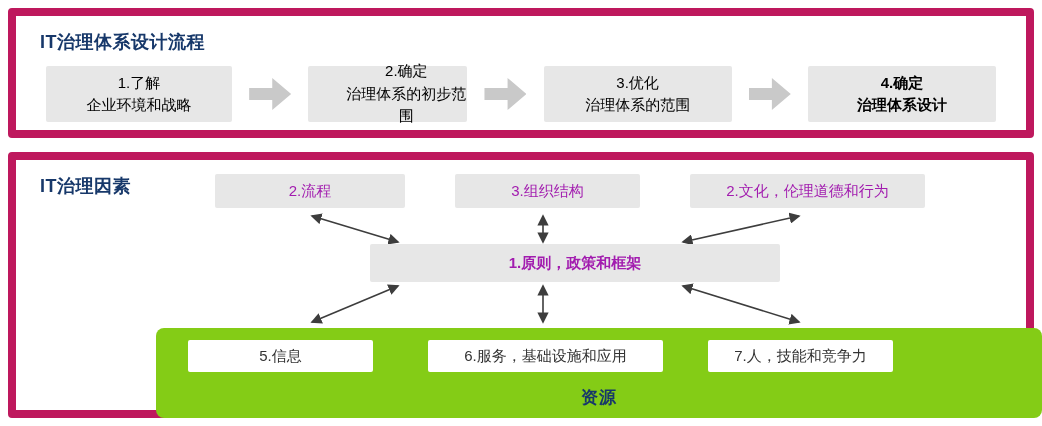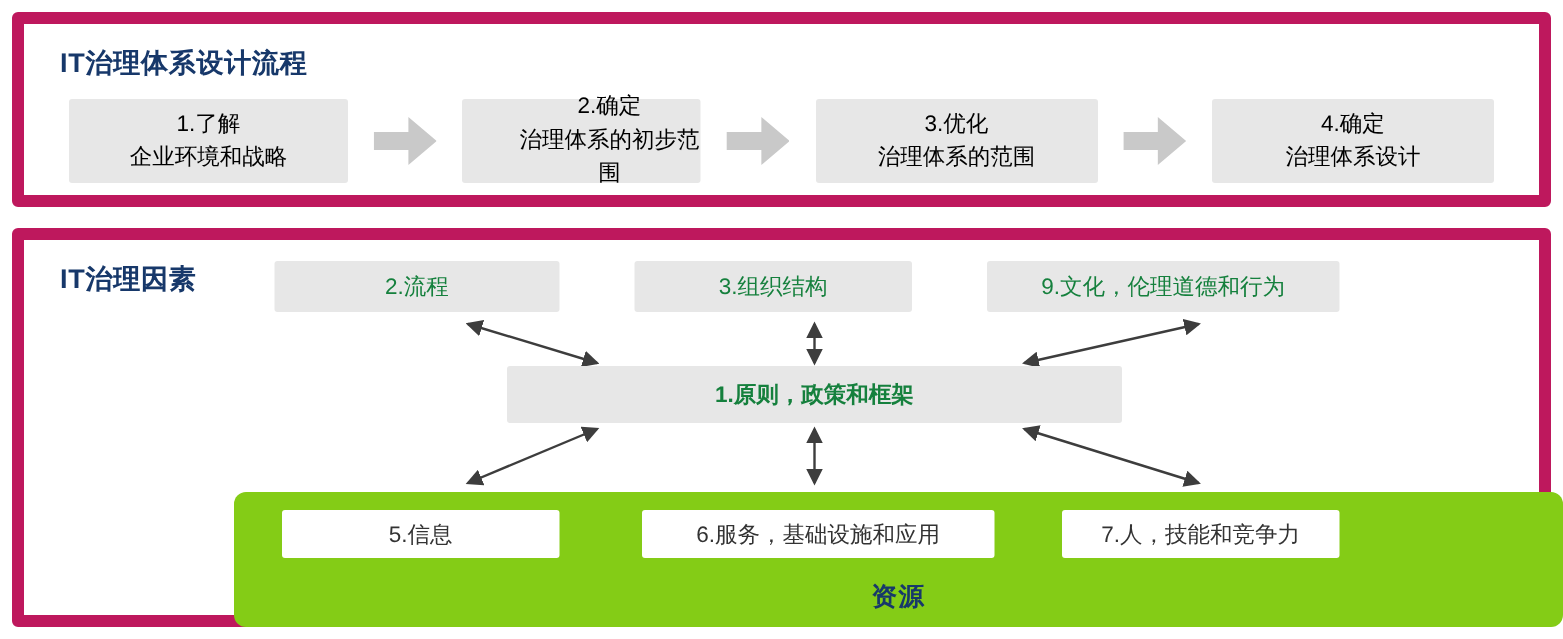--- a/index.html
+++ b/index.html
@@ -50,40 +50,41 @@
     align-items: center;
     justify-content: center;
     font-size: 15px;
     line-height: 1.5;
     text-align: center;
     color: #000000;
   }
   .step-1 { width: 186px; }
   .step-2 { width: 159px; padding-left: 37px; }
   .step-3 { width: 188px; }
-  .step-4 { width: 188px; }
+  .step-4 { width: 188px; font-weight: bold; }
   .block-arrow {
     width: 42px;
     height: 32px;
     background: #c9c9c9;
     clip-path: polygon(0 31%, 55% 31%, 55% 0, 100% 50%, 55% 100%, 55% 69%, 0 69%);
     flex: 0 0 auto;
   }
 
   
   .factor-box {
     position: absolute;
     background: #e7e7e7;
     border-radius: 2px;
     display: flex;
     align-items: center;
     justify-content: center;
     font-size: 15px;
-    color: #15803d;
+    color: #a21caf;
     text-align: center;
+    margin-left: 32px;
   }
   .factor-top1 { left: 167px; top: 14px; width: 190px; height: 34px; }
   .factor-top2 { left: 407px; top: 14px; width: 185px; height: 34px; }
   .factor-top3 { left: 642px; top: 14px; width: 235px; height: 34px; }
   .factor-center {
     left: 322px; top: 84px; width: 410px; height: 38px;
     font-weight: bold;
     font-size: 15px;
     text-align: right;
   }
@@ -184,21 +185,21 @@
       <line x1="527" y1="82" x2="527" y2="56" stroke="#3d3d3d" stroke-width="1.6" marker-start="url(#ah)" marker-end="url(#ah)"></line>
       <line x1="667" y1="82" x2="783" y2="56" stroke="#3d3d3d" stroke-width="1.6" marker-start="url(#ah)" marker-end="url(#ah)"></line>
 
       <line x1="382" y1="126" x2="296" y2="162" stroke="#3d3d3d" stroke-width="1.6" marker-start="url(#ah)" marker-end="url(#ah)"></line>
       <line x1="527" y1="126" x2="527" y2="162" stroke="#3d3d3d" stroke-width="1.6" marker-start="url(#ah)" marker-end="url(#ah)"></line>
       <line x1="667" y1="126" x2="783" y2="162" stroke="#3d3d3d" stroke-width="1.6" marker-start="url(#ah)" marker-end="url(#ah)"></line>
     </svg>
 
     <div class="factor-box factor-top1">2.流程</div>
     <div class="factor-box factor-top2">3.组织结构</div>
-    <div class="factor-box factor-top3">9.文化，伦理道德和行为</div>
+    <div class="factor-box factor-top3">2.文化，伦理道德和行为</div>
 
     <div class="factor-box factor-center">1.原则，政策和框架</div>
 
     <div class="resources">
       <div class="resource-box resource-1">5.信息</div>
       <div class="resource-box resource-2">6.服务，基础设施和应用</div>
       <div class="resource-box resource-3">7.人，技能和竞争力</div>
       <div class="resources-label">资源</div>
     </div>
   </section>

